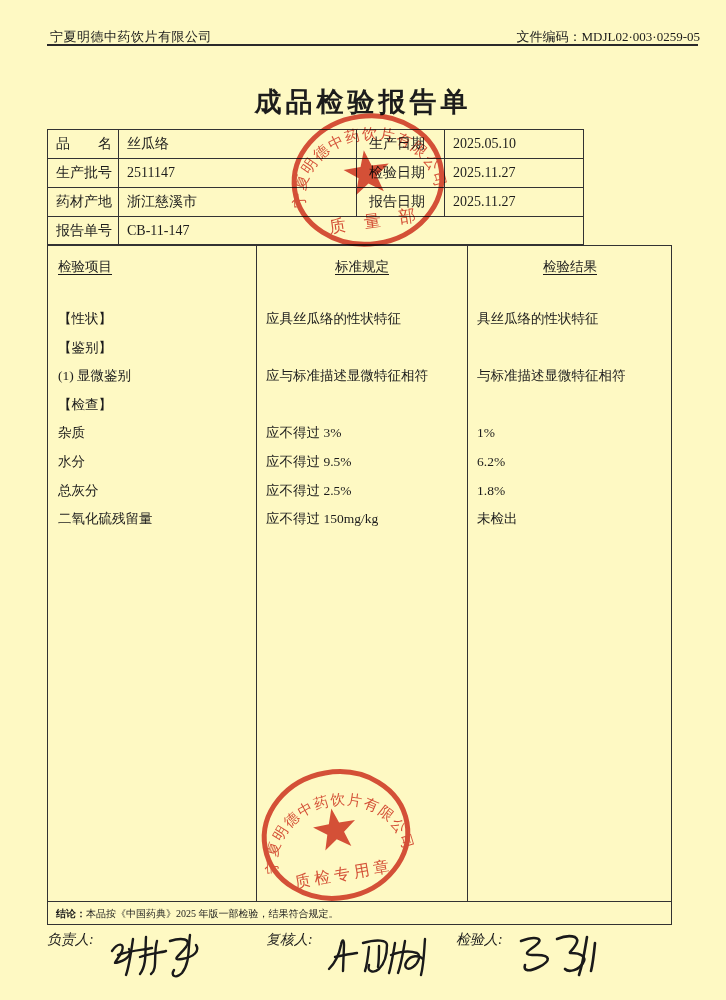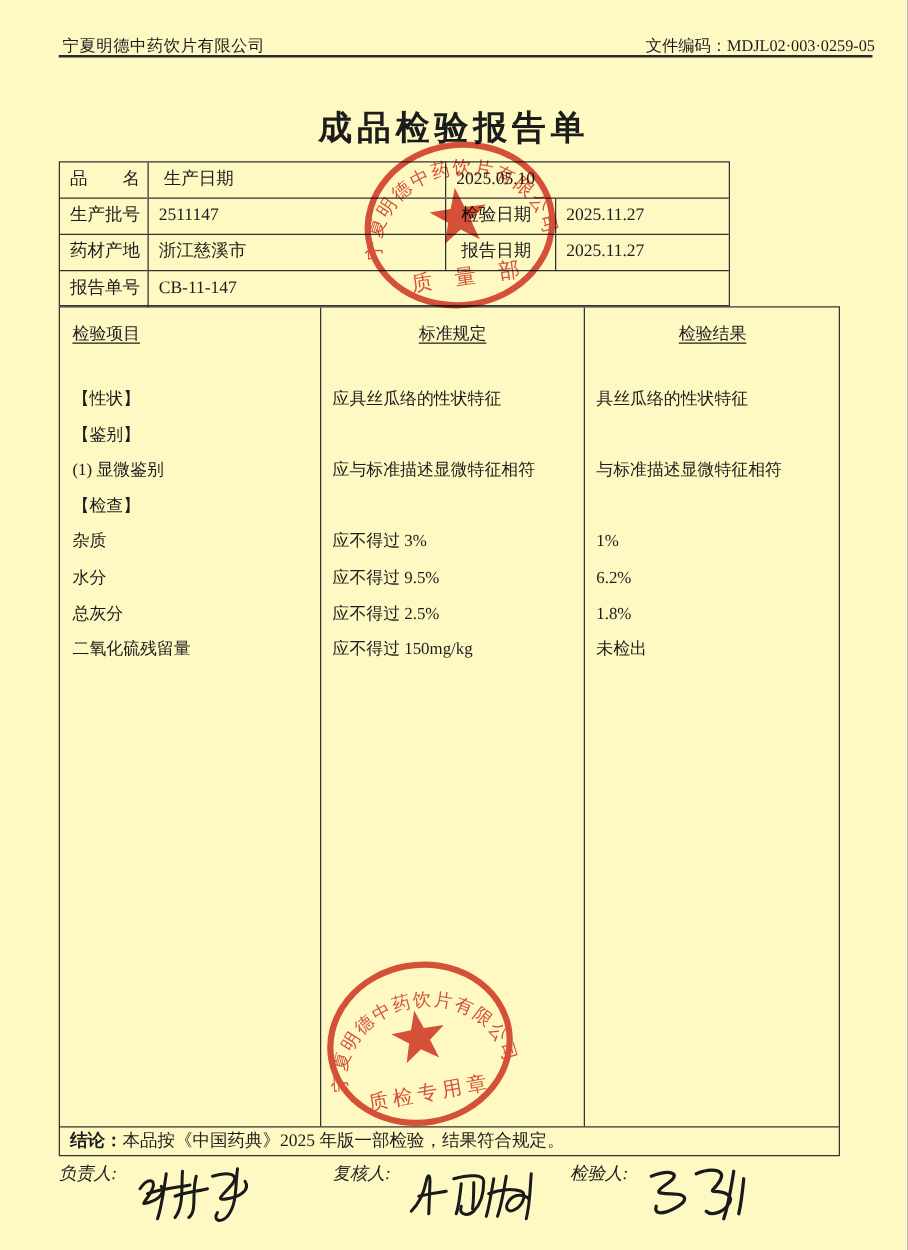--- a/index.html
+++ b/index.html
@@ -34,21 +34,21 @@
   .mhead { position:absolute; top:10px; height:22px; line-height:22px; }
   .mhead span { text-decoration:underline; text-underline-offset:3px; }
   .mh1 { left:10px; }
   .mh2 { left:209px; width:210px; text-align:center; }
   .mh3 { left:420px; width:204px; text-align:center; }
   .mrow { position:absolute; left:0; width:625px; height:28px;
           display:grid; grid-template-columns:208px 211px 206px; }
   .mcell { padding-left:10px; line-height:28px; white-space:nowrap; overflow:hidden; }
   .concl { position:absolute; left:0; top:655px; width:623px; height:24px;
            border-top:1px solid #333; line-height:23px; padding-left:8px;
-           font-size:14px; white-space:nowrap; }
+           font-size:10px; white-space:nowrap; }
   .concl b { font-weight:bold; }
   
   .sign-row { position:absolute; left:47px; top:931px; width:640px; height:60px; font-size:14px; }
   .sig-group { position:absolute; top:0; white-space:nowrap;font-style:italic; }
   .sg1 { left:0; } .sg2 { left:219px; } .sg3 { left:409px; }
   .sig-label { vertical-align:top; line-height:18px; }
   .sig-svg { vertical-align:top; margin-left:8px; margin-top:-2px; }
   
   .stamp { position:absolute; mix-blend-mode:multiply; opacity:.88; }
   .stamp-top { left:286px; top:106px; }
@@ -61,20 +61,21 @@
 
   <div class="hdr-left">宁夏明德中药饮片有限公司</div>
   <div class="hdr-right"><span>文件编码：</span><span>MDJL02·003·0259-05</span></div>
   <div class="hdr-rule"></div>
 
   <div class="title">成品检验报告单</div>
 
   <div class="info-table">
     <div class="irow">
       <div class="icell">品　　名</div>
+      <div class="icell bl">丝瓜络</div>
       <div class="icell bl lbl2">生产日期</div>
       <div class="icell bl">2025.05.10</div>
     </div>
     <div class="irow">
       <div class="icell">生产批号</div>
       <div class="icell bl">2511147</div>
       <div class="icell bl lbl2">检验日期</div>
       <div class="icell bl">2025.11.27</div>
     </div>
     <div class="irow">

